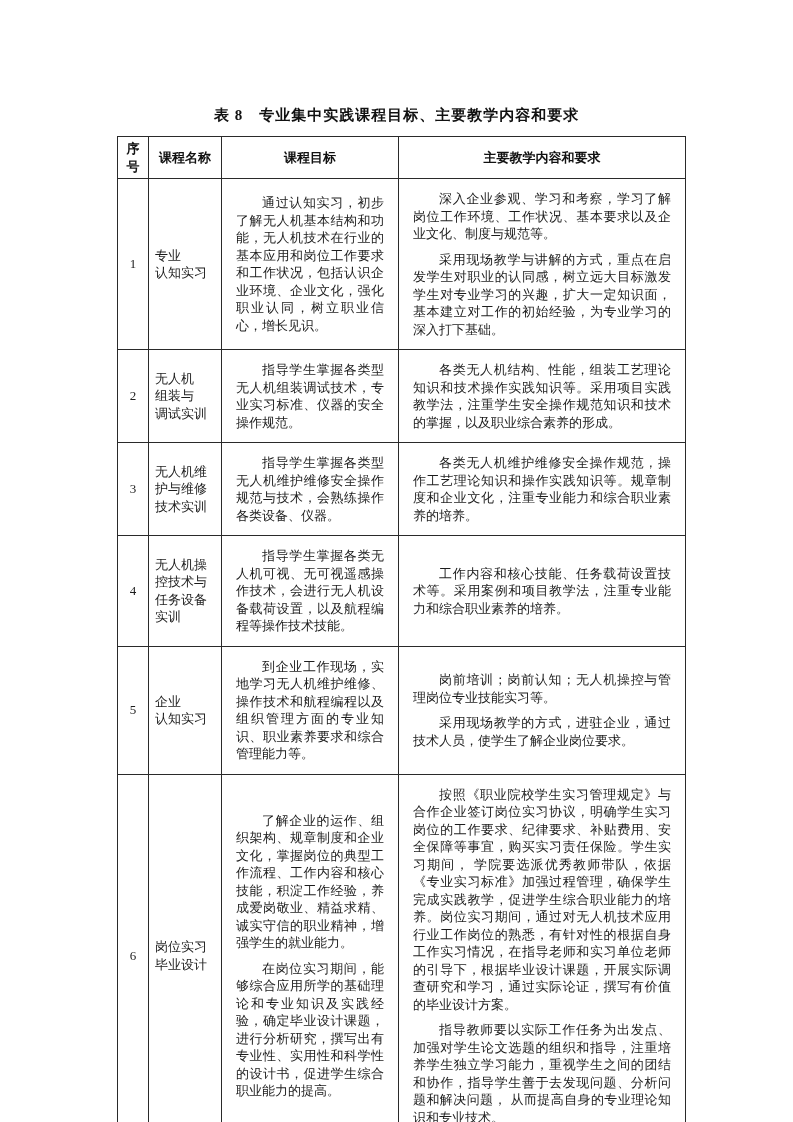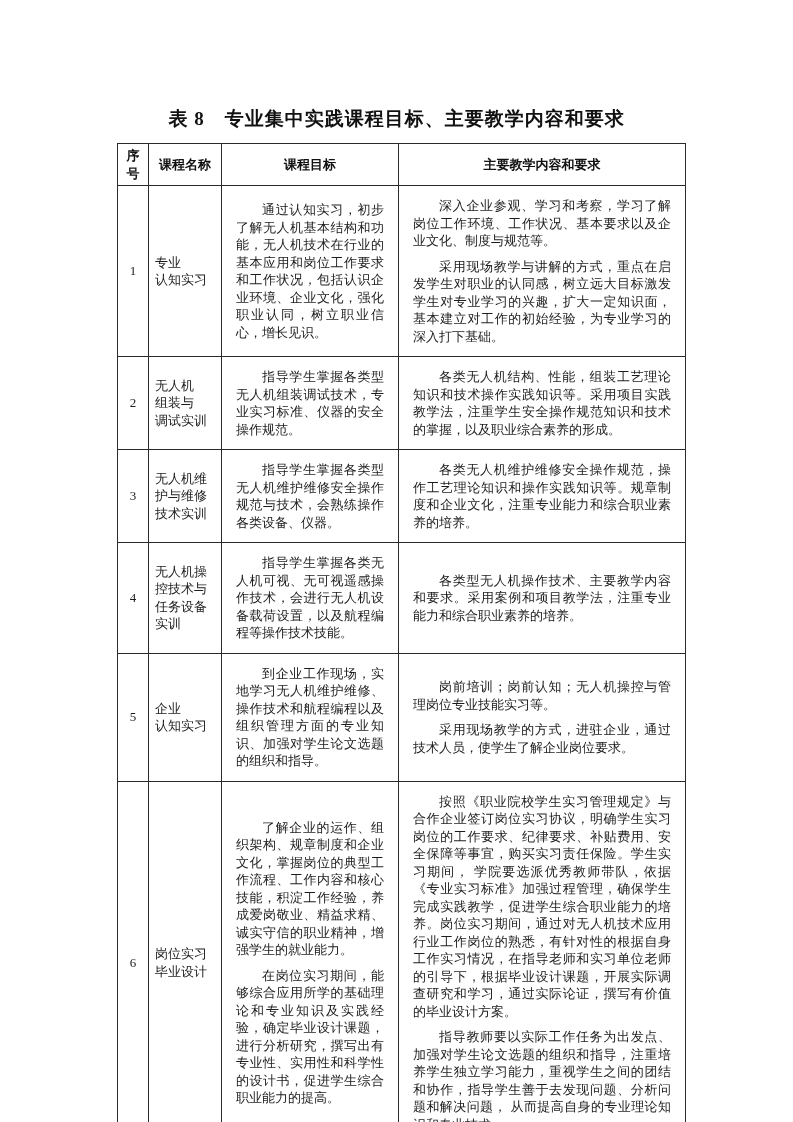--- a/index.html
+++ b/index.html
@@ -13,21 +13,21 @@
     height: 1122px;
     background: #ffffff;
     font-family: "Liberation Serif", "DejaVu Serif", serif;
     color: #1c1c1c;
     overflow: hidden;
   }
   .doc-title {
     margin: 0;
     padding-top: 106px;
     text-align: center;
-    font-size: 19px;
+    font-size: 15px;
     font-weight: bold;
     letter-spacing: 1px;
     color: #111;
   }
   table.curriculum {
     border-collapse: collapse;
     table-layout: fixed;
     width: 568px;
     margin: 11px 0 0 117px;
     border: 1.5px solid #2a2a2a;
@@ -147,29 +147,29 @@
       <tr class="r4">
         <td class="cell-no">4</td>
         <td class="cell-name">无人机操
 控技术与
 任务设备
 实训</td>
         <td class="cell-obj">
           <p>指导学生掌握各类无人机可视、无可视遥感操作技术，会进行无人机设备载荷设置，以及航程编程等操作技术技能。</p>
         </td>
         <td class="cell-main">
-          <p>各类型无人机操作技术、主要教学内容和要求。采用案例和项目教学法，注重专业能力和综合职业素养的培养。</p>
+          <p>工作内容和核心技能、任务载荷设置技术等。采用案例和项目教学法，注重专业能力和综合职业素养的培养。</p>
         </td>
       </tr>
       <tr class="r5">
         <td class="cell-no">5</td>
         <td class="cell-name">企业
 认知实习</td>
         <td class="cell-obj">
-          <p>到企业工作现场，实地学习无人机维护维修、操作技术和航程编程以及组织管理方面的专业知识、加强对学生论文选题的组织和指导。</p>
+          <p>到企业工作现场，实地学习无人机维护维修、操作技术和航程编程以及组织管理方面的专业知识、职业素养要求和综合管理能力等。</p>
         </td>
         <td class="cell-main">
           <p>岗前培训；岗前认知；无人机操控与管理岗位专业技能实习等。</p>
           <p>采用现场教学的方式，进驻企业，通过技术人员，使学生了解企业岗位要求。</p>
         </td>
       </tr>
       <tr class="r6">
         <td class="cell-no">6</td>
         <td class="cell-name">岗位实习
 毕业设计</td>

